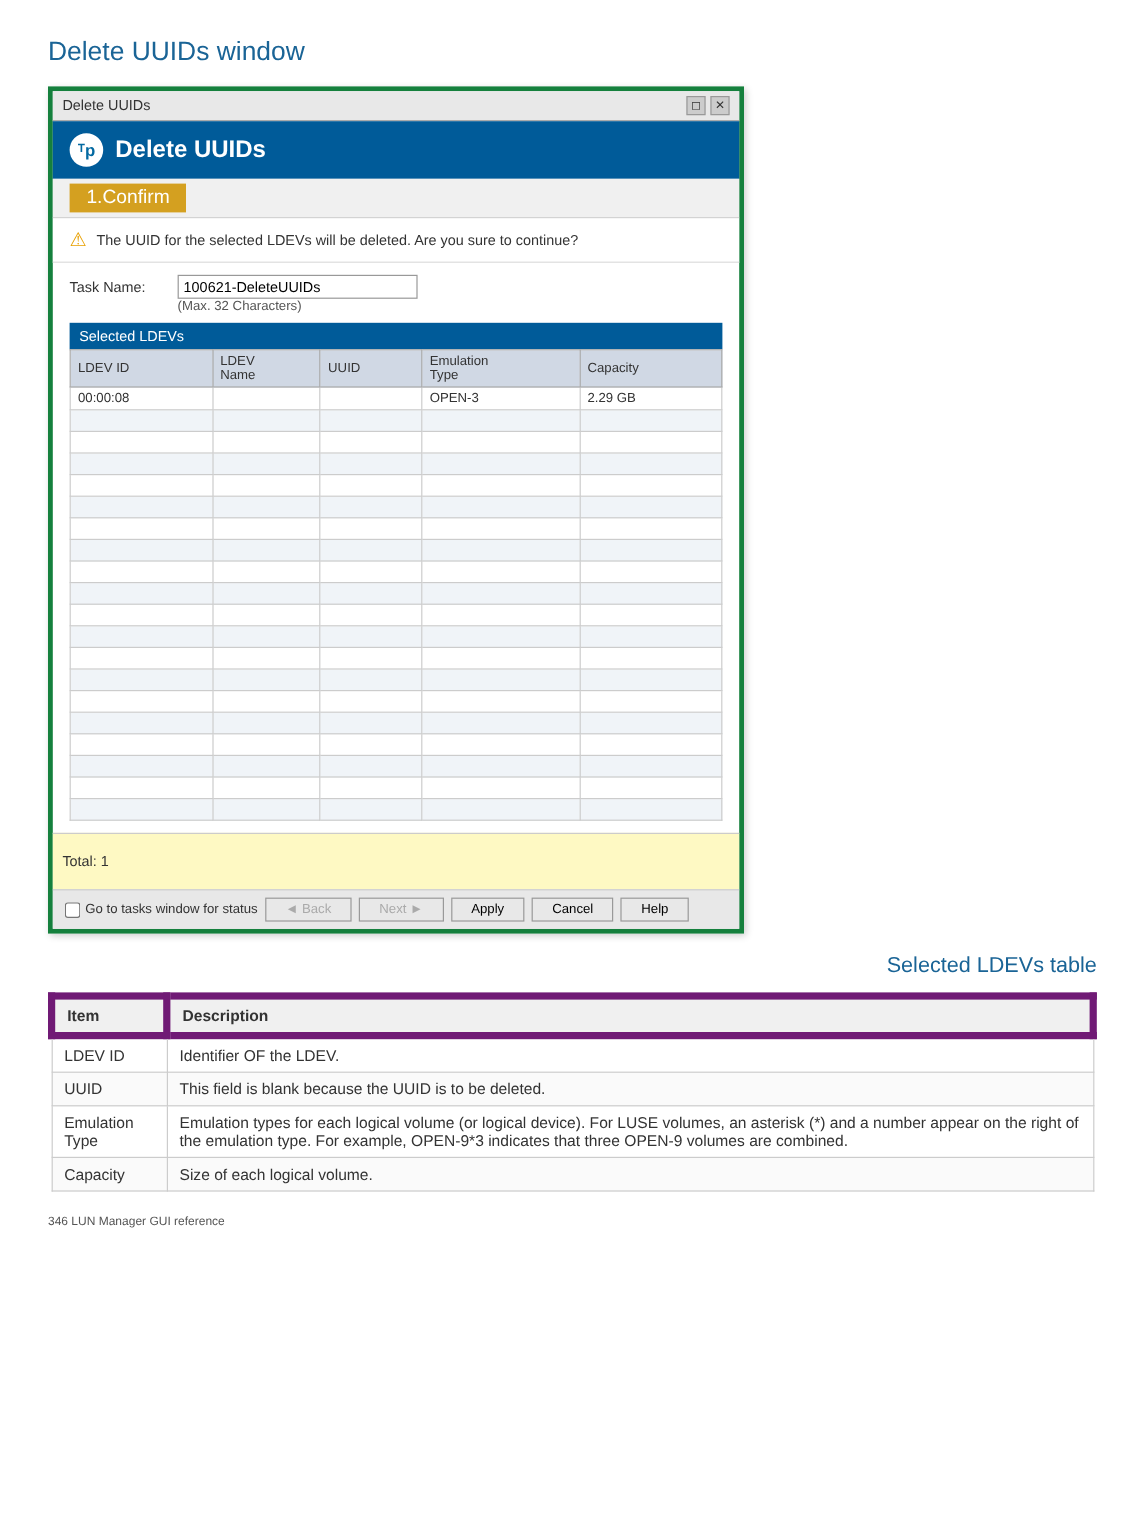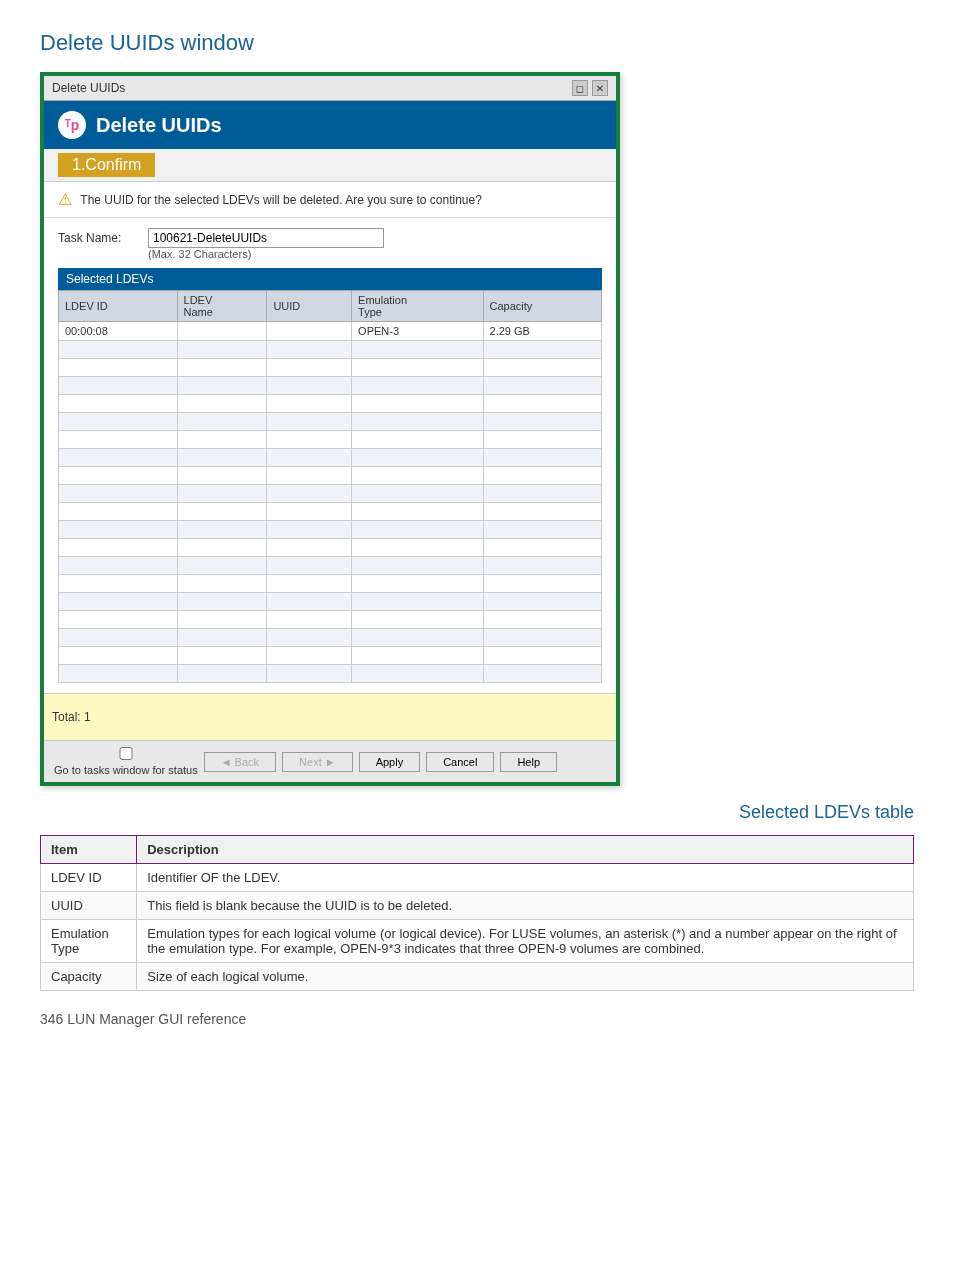--- a/index.html
+++ b/index.html
@@ -73,21 +73,21 @@
     .dialog-header-logo {
       width: 28px;
       height: 28px;
       background: #fff;
       border-radius: 50%;
       display: flex;
       align-items: center;
       justify-content: center;
       font-size: 14px;
       font-weight: bold;
-      color: #ec4899;
+      color: #0369a1;
     }
 
     .dialog-header-title {
       color: #fff;
       font-size: 20px;
       font-weight: bold;
     }
 
     .dialog-steps {
       background: #f0f0f0;
@@ -134,21 +134,21 @@
       font-size: 12px;
       padding-top: 3px;
     }
 
     .task-name-input-group {
       display: flex;
       flex-direction: column;
     }
 
     .task-name-input {
-      width: 236px;
+      width: 200px;
       border: 1px solid #999;
       padding: 2px 4px;
       font-size: 12px;
     }
 
     .task-name-hint {
       font-size: 11px;
       color: #555;
     }
 
@@ -202,21 +202,20 @@
       padding: 6px 10px;
       display: flex;
       align-items: center;
       gap: 6px;
     }
 
     .dialog-actions label {
       font-size: 11px;
       display: flex;
       gap: 4px;
-      flex-direction: column;
     }
 
     .action-btn {
       padding: 3px 16px;
       border: 1px solid #999;
       background: #e8e8e8;
       font-size: 11px;
       cursor: pointer;
     }
 
@@ -227,38 +226,38 @@
     
     .ref-table {
       width: 100%;
       border-collapse: collapse;
       font-size: 13px;
       margin-bottom: 20px;
     }
 
     .ref-table th {
       background: #f0f0f0;
-      border: 1px solid #701a75;
+      border: 6px solid #701a75;
       padding: 6px 10px;
       text-align: left;
       font-weight: bold;
     }
 
     .ref-table td {
       border: 1px solid #ccc;
       padding: 6px 10px;
       vertical-align: top;
     }
 
     .ref-table tr:nth-child(even) td {
       background: #fafafa;
     }
 
     .page-footer {
-      font-size: 14px;
+      font-size: 10px;
       color: #555;
       margin-top: 20px;
     }
   </style>
 </head>
 <body>
 
 <h1 class="page-title">Delete UUIDs window</h1>
 
 <div class="dialog-window">

